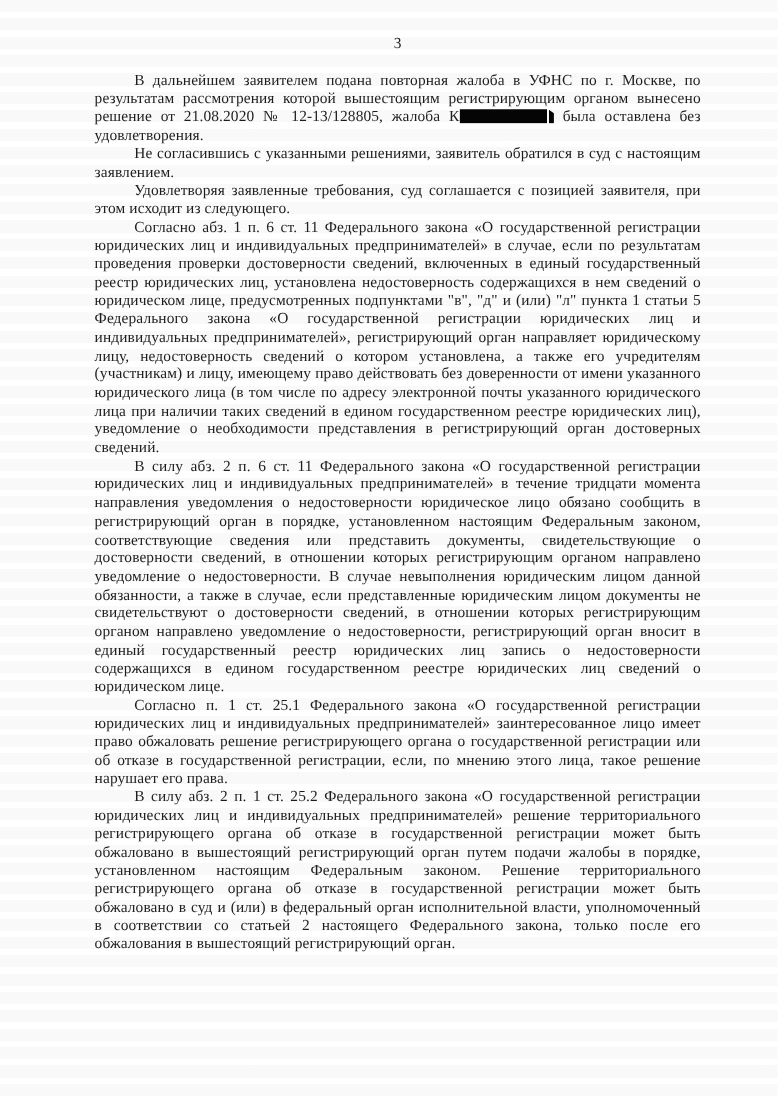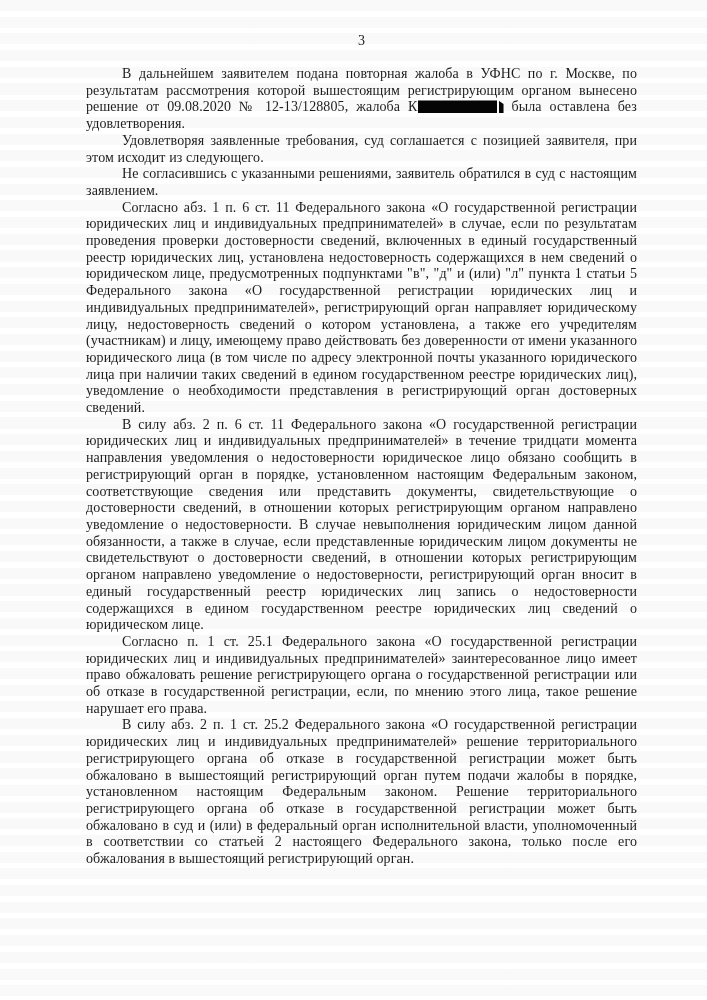--- a/index.html
+++ b/index.html
@@ -59,25 +59,25 @@
 </head>
 <body>
 
 <div class="page">
 
   <div class="page-number">3</div>
 
   <div class="body-text">
 
 
-    <p><span>В дальнейшем заявителем подана повторная жалоба в УФНС по г. Москве, по результатам рассмотрения которой вышестоящим регистрирующим органом вынесено решение от 09.08.2020 № 12-13/128805, жалоба К</span><span class="redaction"></span><span> была оставлена без удовлетворения.</span></p>
+    <p><span>В дальнейшем заявителем подана повторная жалоба в УФНС по г. Москве, по результатам рассмотрения которой вышестоящим регистрирующим органом вынесено решение от 21.08.2020 № 12-13/128805, жалоба К</span><span class="redaction"></span><span> была оставлена без удовлетворения.</span></p>
+
+    <p>Не согласившись с указанными решениями, заявитель обратился в суд с настоящим заявлением.</p>
 
     <p>Удовлетворяя заявленные требования, суд соглашается с позицией заявителя, при этом исходит из следующего.</p>
-
-    <p>Не согласившись с указанными решениями, заявитель обратился в суд с настоящим заявлением.</p>
 
     <p>Согласно абз. 1 п. 6 ст. 11 Федерального закона «О государственной регистрации юридических лиц и индивидуальных предпринимателей» в случае, если по результатам проведения проверки достоверности сведений, включенных в единый государственный реестр юридических лиц, установлена недостоверность содержащихся в нем сведений о юридическом лице, предусмотренных подпунктами "в", "д" и (или) "л" пункта 1 статьи 5 Федерального закона «О государственной регистрации юридических лиц и индивидуальных предпринимателей», регистрирующий орган направляет юридическому лицу, недостоверность сведений о котором установлена, а также его учредителям (участникам) и лицу, имеющему право действовать без доверенности от имени указанного юридического лица (в том числе по адресу электронной почты указанного юридического лица при наличии таких сведений в едином государственном реестре юридических лиц), уведомление о необходимости представления в регистрирующий орган достоверных сведений.</p>
 
     <p>В силу абз. 2 п. 6 ст. 11 Федерального закона «О государственной регистрации юридических лиц и индивидуальных предпринимателей» в течение тридцати момента направления уведомления о недостоверности юридическое лицо обязано сообщить в регистрирующий орган в порядке, установленном настоящим Федеральным законом, соответствующие сведения или представить документы, свидетельствующие о достоверности сведений, в отношении которых регистрирующим органом направлено уведомление о недостоверности. В случае невыполнения юридическим лицом данной обязанности, а также в случае, если представленные юридическим лицом документы не свидетельствуют о достоверности сведений, в отношении которых регистрирующим органом направлено уведомление о недостоверности, регистрирующий орган вносит в единый государственный реестр юридических лиц запись о недостоверности содержащихся в едином государственном реестре юридических лиц сведений о юридическом лице.</p>
 
     <p>Согласно п. 1 ст. 25.1 Федерального закона «О государственной регистрации юридических лиц и индивидуальных предпринимателей» заинтересованное лицо имеет право обжаловать решение регистрирующего органа о государственной регистрации или об отказе в государственной регистрации, если, по мнению этого лица, такое решение нарушает его права.</p>
 
     <p>В силу абз. 2 п. 1 ст. 25.2 Федерального закона «О государственной регистрации юридических лиц и индивидуальных предпринимателей» решение территориального регистрирующего органа об отказе в государственной регистрации может быть обжаловано в вышестоящий регистрирующий орган путем подачи жалобы в порядке, установленном настоящим Федеральным законом. Решение территориального регистрирующего органа об отказе в государственной регистрации может быть обжаловано в суд и (или) в федеральный орган исполнительной власти, уполномоченный в соответствии со статьей 2 настоящего Федерального закона, только после его обжалования в вышестоящий регистрирующий орган.</p>
 
   </div>

